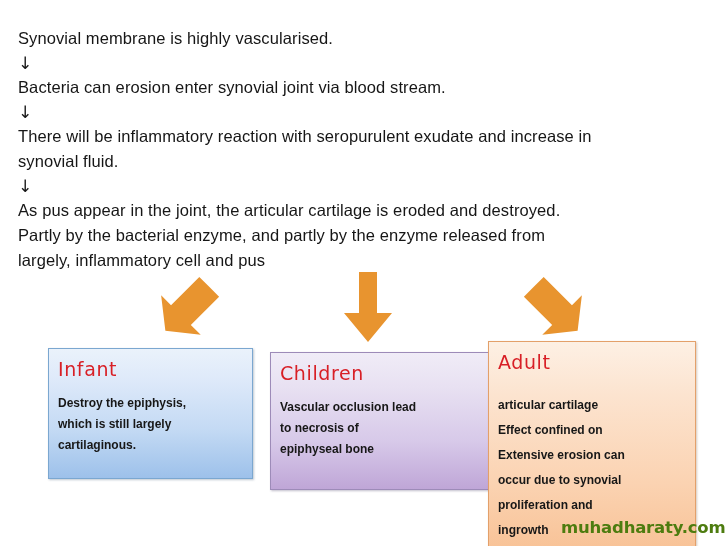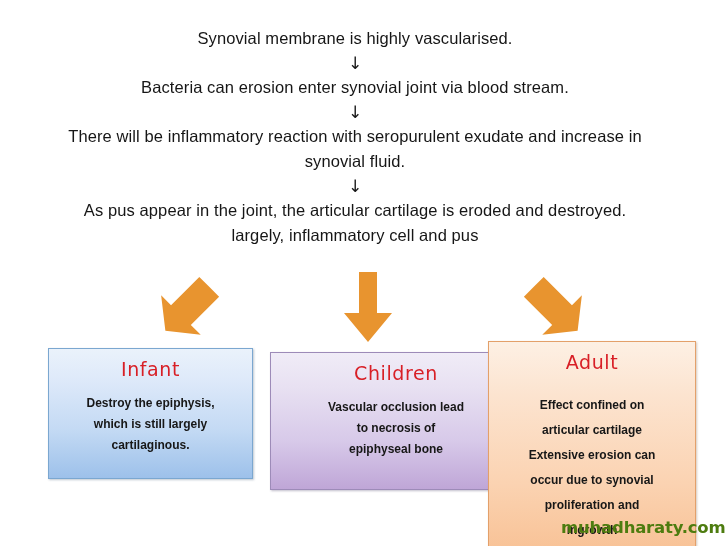--- a/index.html
+++ b/index.html
@@ -21,21 +21,20 @@
     inset: 0;
     background: #ffffff;
   }
 
   
   .flow-text {
     position: absolute;
     left: 18px;
     right: 36px;
     top: 26px;
-    text-align: center;
   }
   .flow-line {
     font-size: 16.5px;
     line-height: 25px;
     color: #161616;
     letter-spacing: 0.1px;
   }
   .flow-arrow-glyph {
     font-size: 17px;
     line-height: 24px;
@@ -50,21 +49,21 @@
   
   .big-arrow {
     position: absolute;
   }
   .big-arrow svg { display: block; }
 
   
   .agebox {
     position: absolute;
     box-sizing: border-box;
-    text-align: center;
+    text-align: left;
     padding: 6px 9px 4px 9px;
   }
   .agebox-title {
     font-family: "DejaVu Sans", sans-serif;
     font-size: 19px;
     color: #d81f26;
     letter-spacing: 0.6px;
     margin-bottom: 13px;
     margin-top: 3px;
     white-space: nowrap;
@@ -137,20 +136,21 @@
     <div class="flow-arrow-glyph">↓</div>
 
     <div class="flow-block">
       <div class="flow-line">There will be inflammatory reaction with seropurulent exudate and increase in</div>
       <div class="flow-line">synovial fluid.</div>
     </div>
     <div class="flow-arrow-glyph">↓</div>
 
     <div class="flow-block">
       <div class="flow-line">As pus appear in the joint, the articular cartilage is eroded and destroyed.</div>
+      <div class="flow-line">Partly by the bacterial enzyme, and partly by the enzyme released from</div>
       <div class="flow-line">largely, inflammatory cell and pus</div>
     </div>
 
   </div>
 
   <div class="big-arrow" style="left:138px; top:274px;">
     <svg width="100" height="68" viewBox="0 0 100 68">
       <g transform="rotate(45 50 34)">
         <polygon points="50,4 50,4 64,4 64,44 78,44 50,66 22,44 36,44 36,4" fill="#e8942f"></polygon>
       </g>
@@ -185,22 +185,22 @@
     <div class="agebox-body">
       <div>Vascular occlusion lead</div>
       <div>to necrosis of</div>
       <div>epiphyseal bone</div>
     </div>
   </div>
 
   <div class="agebox" id="box-adult">
     <div class="agebox-title">Adult</div>
     <div class="agebox-body">
+      <div>articular cartilage</div>
       <div>Effect  confined on</div>
-      <div>articular cartilage</div>
       <div>Extensive erosion can</div>
       <div>occur due to synovial</div>
       <div>proliferation and</div>
       <div>ingrowth</div>
     </div>
   </div>
 
   <div id="watermark">muhadharaty.com</div>
 
 </div>

